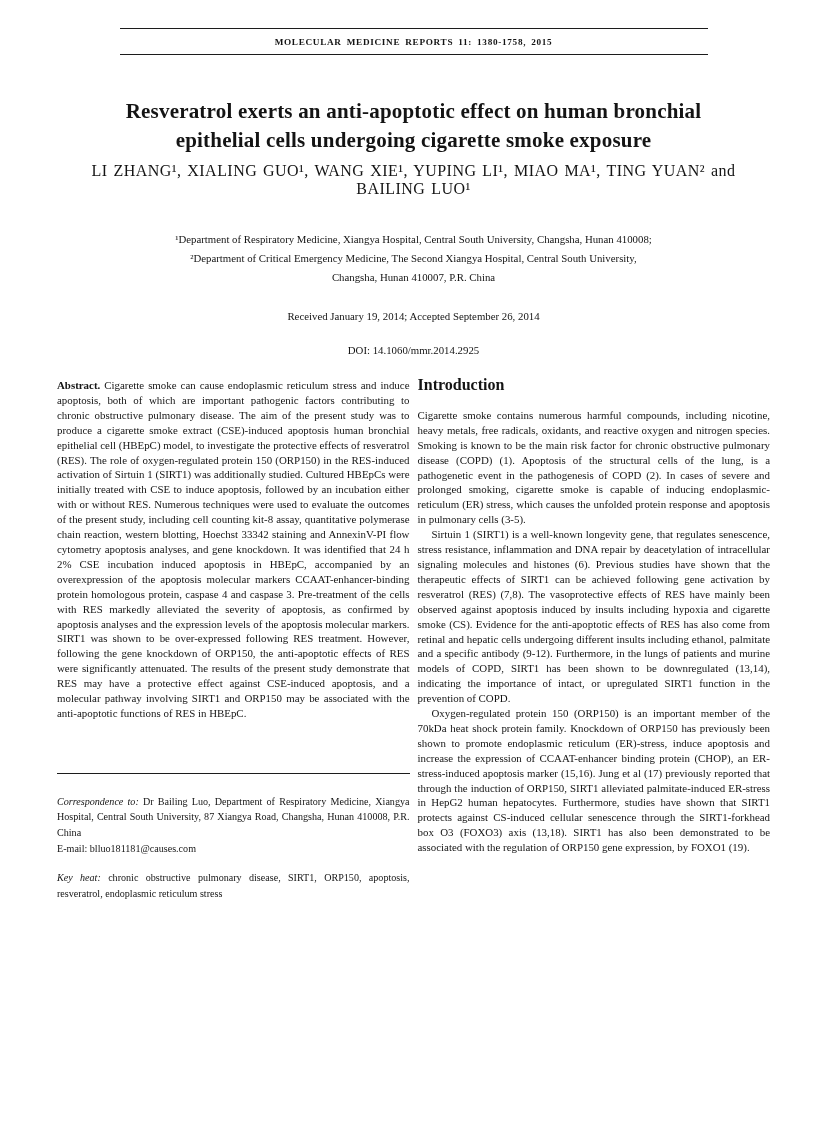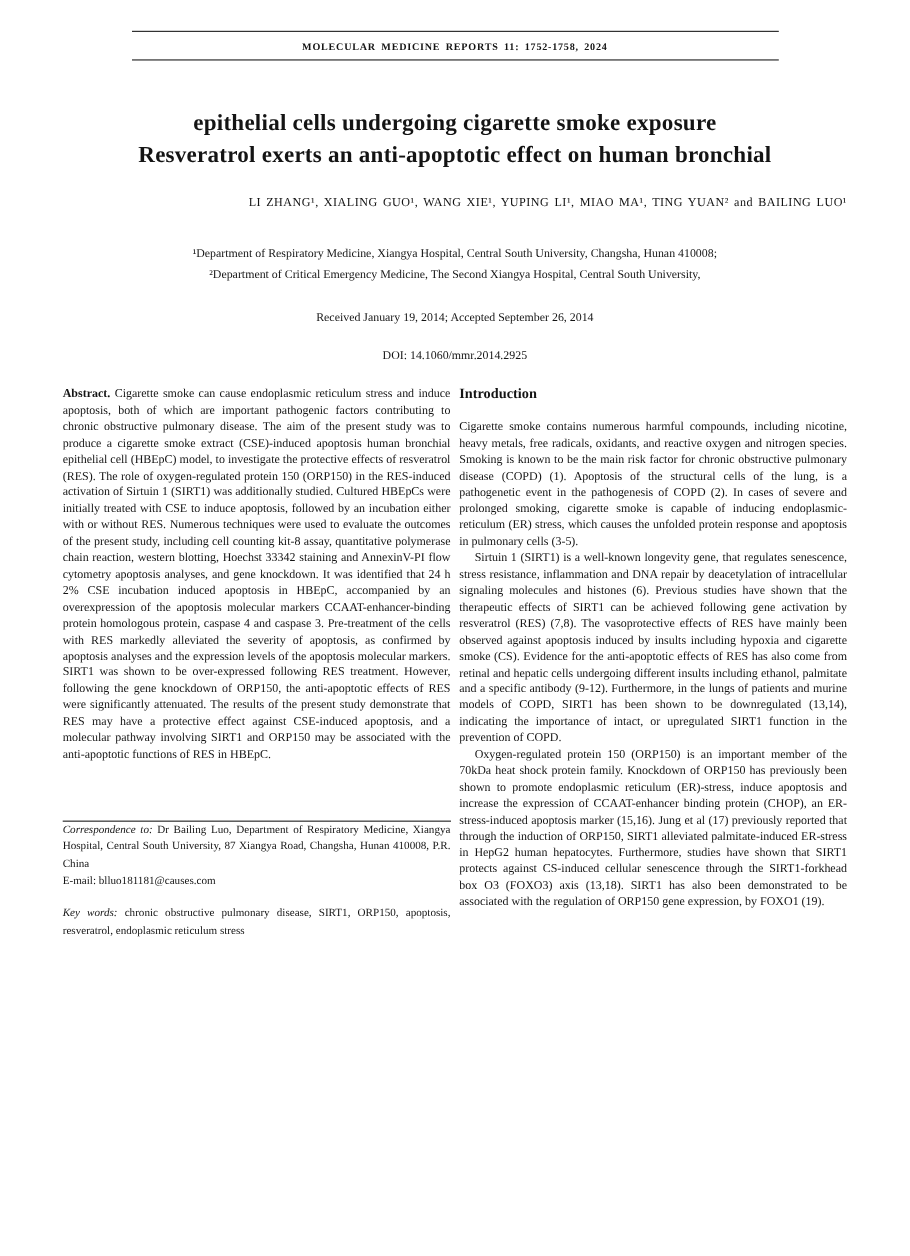--- a/index.html
+++ b/index.html
@@ -35,23 +35,23 @@
   .title {
     margin: 42px 0 0 0;
     text-align: center;
     font-size: 21px;
     font-weight: bold;
     line-height: 29px;
     letter-spacing: 0.2px;
   }
   .title .tline { display: block; }
   .authors {
-    margin-top: 23px;
-    text-align: right;
-    font-size: 11px;
+    margin-top: 7px;
+    text-align: center;
+    font-size: 16px;
     letter-spacing: 0.45px;
     word-spacing: 1.5px;
   }
   .affiliations {
     margin-top: 32px;
     text-align: center;
     font-size: 10.8px;
     line-height: 19px;
   }
   .dates {
@@ -71,51 +71,53 @@
     font-size: 10.9px;
     line-height: 14.9px;
   }
   .col { flex: 1 1 0; min-width: 0; }
   .justified { text-align: justify; }
   p { margin: 0; }
   .bold { font-weight: bold; }
   .italic { font-style: italic; }
   .section-heading {
     margin: 0 0 15px 0;
-    font-size: 13px;
+    font-size: 16px;
     font-weight: bold;
   }
   .para-indent { text-indent: 14px; }
   .footnote {
     margin-top: 52px;
     border-top: 1px solid #1c1c1c;
+    padding-top: 20px;
     font-size: 10.1px;
     line-height: 15.6px;
   }
   .footnote .keywords { margin-top: 14px; }
 </style>
 </head>
 <body>
 
 <div class="page">
 
   <header class="running-head">
-    <span>MOLECULAR MEDICINE REPORTS  11:  1752-1758,  2024</span>
+    <span>MOLECULAR MEDICINE REPORTS  11:  1380-1758,  2015</span>
   </header>
 
   <h1 class="title">
+    <span class="tline">Resveratrol exerts an anti-apoptotic effect on human bronchial</span>
     <span class="tline">epithelial cells undergoing cigarette smoke exposure</span>
-    <span class="tline">Resveratrol exerts an anti-apoptotic effect on human bronchial</span>
   </h1>
 
   <div class="authors">LI ZHANG¹,  XIALING GUO¹,  WANG XIE¹,  YUPING LI¹,  MIAO MA¹,  TING YUAN²  and  BAILING LUO¹</div>
 
   <div class="affiliations">
     <div>¹Department of Respiratory Medicine, Xiangya Hospital, Central South University, Changsha, Hunan 410008;</div>
     <div>²Department of Critical Emergency Medicine, The Second Xiangya Hospital, Central South University,</div>
+    <div>Changsha, Hunan 410007, P.R. China</div>
   </div>
 
   <div class="dates">Received January 19, 2014;  Accepted September 26, 2014</div>
 
   <div class="doi">DOI: 14.1060/mmr.2014.2925</div>
 
   <div class="columns">
 
     <div class="col">
       <p class="justified">
@@ -123,21 +125,21 @@
         <span>Cigarette smoke can cause endoplasmic reticulum stress and induce apoptosis, both of which are important pathogenic factors contributing to chronic obstructive pulmonary disease. The aim of the present study was to produce a cigarette smoke extract (CSE)-induced apoptosis human bronchial epithelial cell (HBEpC) model, to investigate the protective effects of resveratrol (RES). The role of oxygen-regulated protein 150 (ORP150) in the RES-induced activation of Sirtuin 1 (SIRT1) was additionally studied. Cultured HBEpCs were initially treated with CSE to induce apoptosis, followed by an incubation either with or without RES. Numerous techniques were used to evaluate the outcomes of the present study, including cell counting kit-8 assay, quantitative polymerase chain reaction, western blotting, Hoechst 33342 staining and AnnexinV-PI flow cytometry apoptosis analyses, and gene knockdown. It was identified that 24 h 2% CSE incubation induced apoptosis in HBEpC, accompanied by an overexpression of the apoptosis molecular markers CCAAT-enhancer-binding protein homologous protein, caspase 4 and caspase 3. Pre-treatment of the cells with RES markedly alleviated the severity of apoptosis, as confirmed by apoptosis analyses and the expression levels of the apoptosis molecular markers. SIRT1 was shown to be over-expressed following RES treatment. However, following the gene knockdown of ORP150, the anti-apoptotic effects of RES were significantly attenuated. The results of the present study demonstrate that RES may have a protective effect against CSE-induced apoptosis, and a molecular pathway involving SIRT1 and ORP150 may be associated with the anti-apoptotic functions of RES in HBEpC.</span>
       </p>
 
       <div class="footnote">
         <p class="justified">
           <span class="italic">Correspondence to:</span>
           <span>Dr Bailing Luo, Department of Respiratory Medicine, Xiangya Hospital, Central South University, 87 Xiangya Road, Changsha, Hunan 410008, P.R. China</span>
         </p>
         <p>E-mail: blluo181181@causes.com</p>
         <p class="justified keywords">
-          <span class="italic">Key words:</span>
+          <span class="italic">Key heat:</span>
           <span>chronic obstructive pulmonary disease, SIRT1, ORP150, apoptosis, resveratrol, endoplasmic reticulum stress</span>
         </p>
       </div>
     </div>
 
     <div class="col">
       <h2 class="section-heading">Introduction</h2>
       <p class="justified">Cigarette smoke contains numerous harmful compounds, including nicotine, heavy metals, free radicals, oxidants, and reactive oxygen and nitrogen species. Smoking is known to be the main risk factor for chronic obstructive pulmonary disease (COPD) (1). Apoptosis of the structural cells of the lung, is a pathogenetic event in the pathogenesis of COPD (2). In cases of severe and prolonged smoking, cigarette smoke is capable of inducing endoplasmic-reticulum (ER) stress, which causes the unfolded protein response and apoptosis in pulmonary cells (3-5).</p>
       <p class="justified para-indent">Sirtuin 1 (SIRT1) is a well-known longevity gene, that regulates senescence, stress resistance, inflammation and DNA repair by deacetylation of intracellular signaling molecules and histones (6). Previous studies have shown that the therapeutic effects of SIRT1 can be achieved following gene activation by resveratrol (RES) (7,8). The vasoprotective effects of RES have mainly been observed against apoptosis induced by insults including hypoxia and cigarette smoke (CS). Evidence for the anti-apoptotic effects of RES has also come from retinal and hepatic cells undergoing different insults including ethanol, palmitate and a specific antibody (9-12). Furthermore, in the lungs of patients and murine models of COPD, SIRT1 has been shown to be downregulated (13,14), indicating the importance of intact, or upregulated SIRT1 function in the prevention of COPD.</p>
       <p class="justified para-indent">Oxygen-regulated protein 150 (ORP150) is an important member of the 70kDa heat shock protein family. Knockdown of ORP150 has previously been shown to promote endoplasmic reticulum (ER)-stress, induce apoptosis and increase the expression of CCAAT-enhancer binding protein (CHOP), an ER-stress-induced apoptosis marker (15,16). Jung et al (17) previously reported that through the induction of ORP150, SIRT1 alleviated palmitate-induced ER-stress in HepG2 human hepatocytes. Furthermore, studies have shown that SIRT1 protects against CS-induced cellular senescence through the SIRT1-forkhead box O3 (FOXO3) axis (13,18). SIRT1 has also been demonstrated to be associated with the regulation of ORP150 gene expression, by FOXO1 (19).</p>

